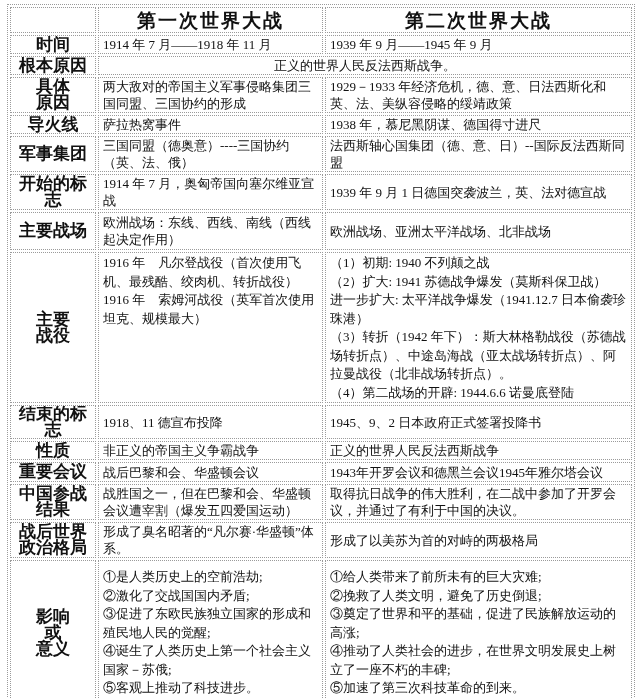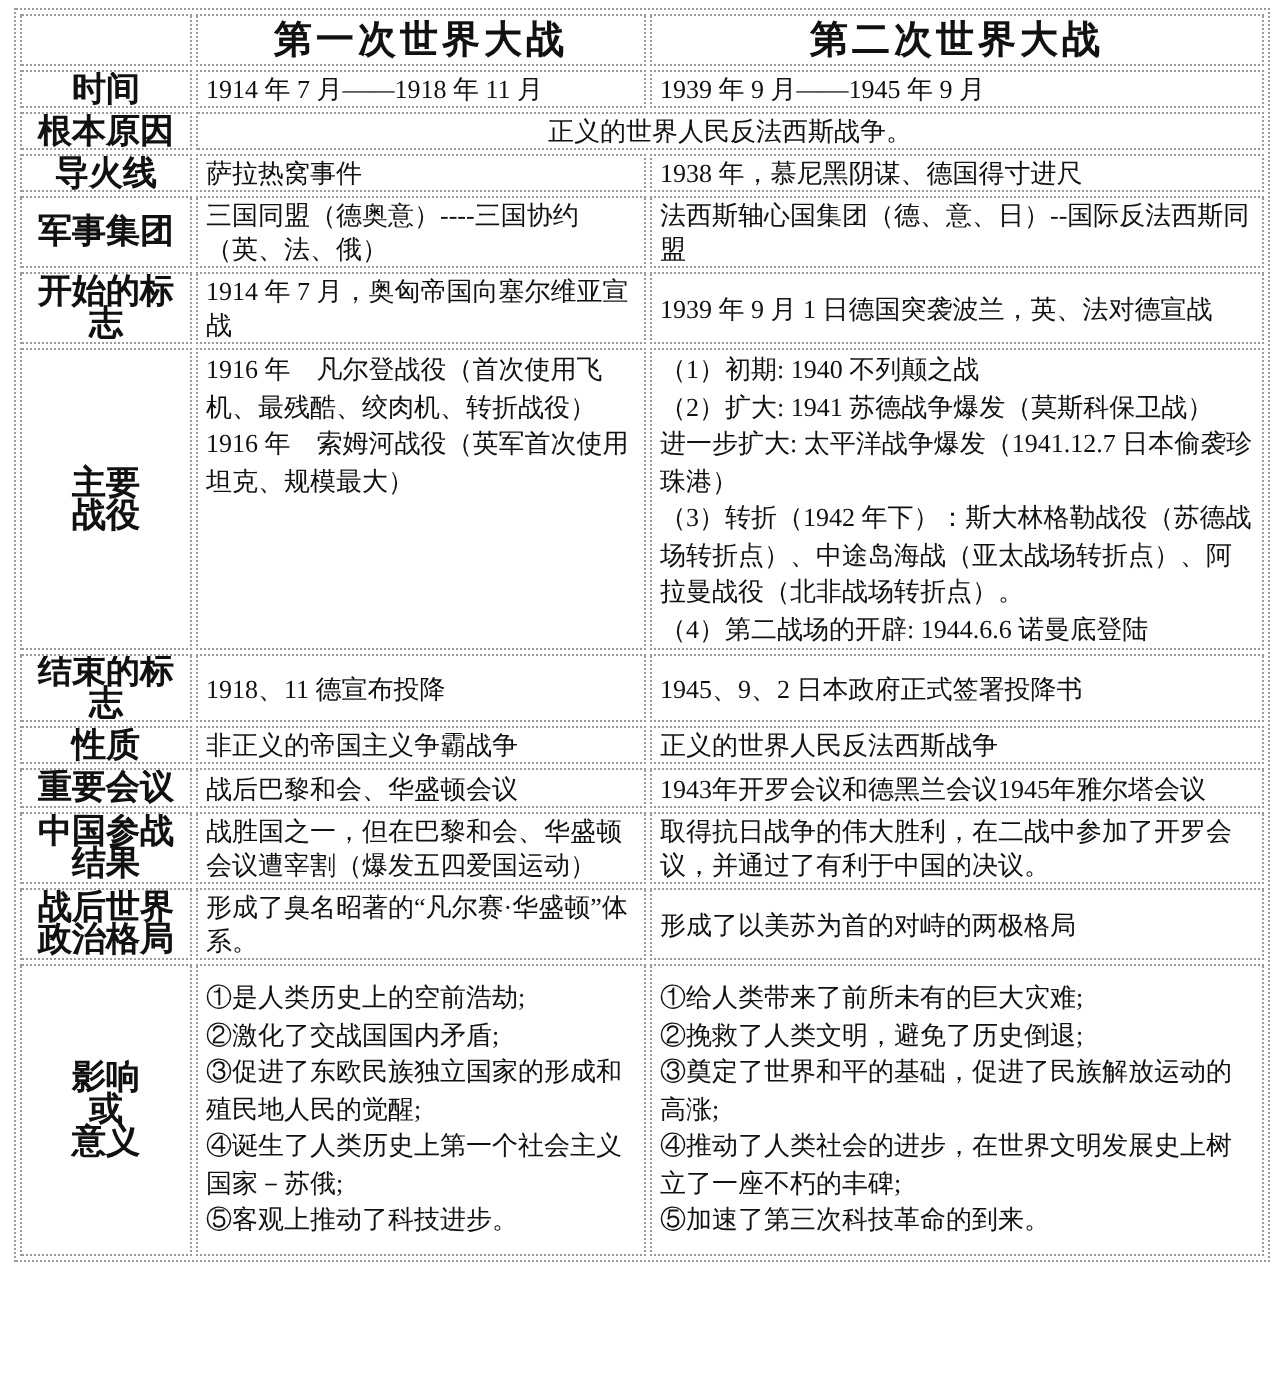--- a/index.html
+++ b/index.html
@@ -78,39 +78,50 @@
       <th class="lbl">时间</th>
       <td class="cnt">1914 年 7 月——1918 年 11 月</td>
       <td class="cnt">1939 年 9 月——1945 年 9 月</td>
     </tr>
 
     <tr style="height:17px">
       <th class="lbl">根本原因</th>
       <td class="cnt center" colspan="2">正义的世界人民反法西斯战争。</td>
     </tr>
 
+    <tr style="height:36px">
+      <th class="lbl">具体
+原因</th>
+      <td class="cnt">两大敌对的帝国主义军事侵略集团三国同盟、三国协约的形成</td>
+      <td class="cnt">1929－1933 年经济危机，德、意、日法西斯化和英、法、美纵容侵略的绥靖政策</td>
+    </tr>
 
     <tr style="height:18px">
       <th class="lbl">导火线</th>
       <td class="cnt">萨拉热窝事件</td>
       <td class="cnt">1938 年，慕尼黑阴谋、德国得寸进尺</td>
     </tr>
 
     <tr style="height:35px">
       <th class="lbl">军事集团</th>
       <td class="cnt">三国同盟（德奥意）----三国协约（英、法、俄）</td>
       <td class="cnt">法西斯轴心国集团（德、意、日）--国际反法西斯同盟</td>
     </tr>
 
     <tr style="height:22px">
       <th class="lbl">开始的标志</th>
       <td class="cnt">1914 年 7 月，奥匈帝国向塞尔维亚宣战</td>
       <td class="cnt">1939 年 9 月 1 日德国突袭波兰，英、法对德宣战</td>
     </tr>
 
+    <tr style="height:38px">
+      <th class="lbl">主要战场</th>
+      <td class="cnt">欧洲战场：东线、西线、南线（西线起决定作用）</td>
+      <td class="cnt">欧洲战场、亚洲太平洋战场、北非战场</td>
+    </tr>
 
     <tr style="height:149px" class="vtop">
       <th class="lbl">主要
 战役</th>
       <td class="cnt">1916 年　凡尔登战役（首次使用飞机、最残酷、绞肉机、转折战役）
 1916 年　索姆河战役（英军首次使用坦克、规模最大）</td>
       <td class="cnt">（1）初期: 1940 不列颠之战
 （2）扩大: 1941 苏德战争爆发（莫斯科保卫战）
 进一步扩大: 太平洋战争爆发（1941.12.7 日本偷袭珍珠港）
 （3）转折（1942 年下）：斯大林格勒战役（苏德战场转折点）、中途岛海战（亚太战场转折点）、阿拉曼战役（北非战场转折点）。

